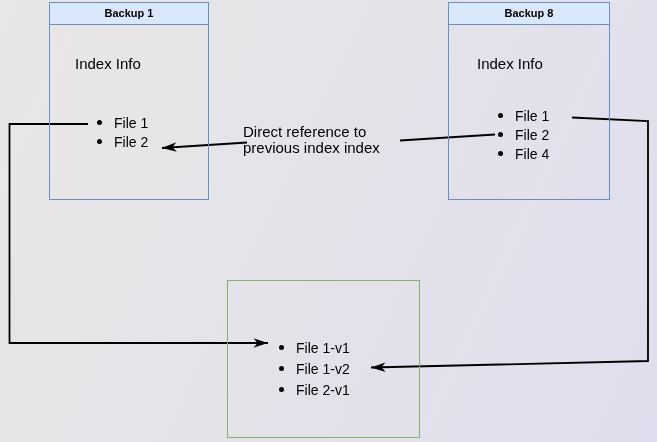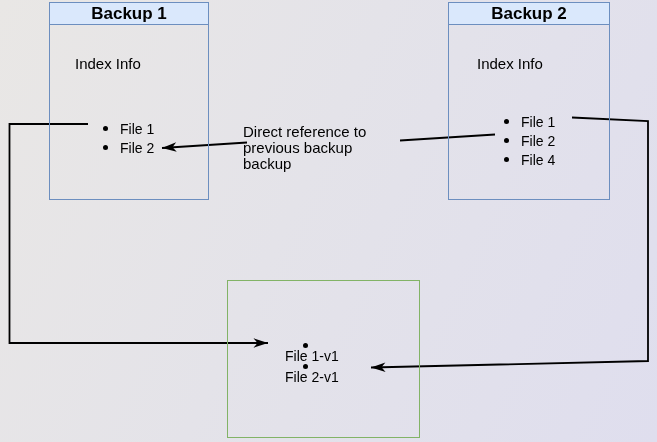--- a/index.html
+++ b/index.html
@@ -11,38 +11,38 @@
     color:#000;
     overflow:hidden;
   }
   .arrows{position:absolute;left:0;top:0;width:657px;height:442px;}
   .arrow{fill:none;stroke:#000;stroke-width:1.8px;}
   .box{position:absolute;box-sizing:border-box;border:1px solid;}
   .box.blue{border-color:#6c8ebf;}
   .box.green{border-color:#82b366;}
   .box-header{
     box-sizing:border-box;
-    text-align:center;font-weight:bold;font-size:17px;
+    text-align:center;font-weight:bold;font-size:11px;
     border-bottom:1px solid;
   }
   .blue .box-header{background:#dae8fc;border-color:#6c8ebf;height:22px;line-height:21px;}
   .green .box-header{background:#d5e8d4;border-color:#82b366;height:24px;line-height:23px;}
   #backup1{left:49px;top:2px;width:160px;height:198px;}
   #backup2{left:448px;top:2px;width:162px;height:198px;}
   #dedup{left:227px;top:280px;width:193px;height:158px;}
   .index-info{position:absolute;font-size:15px;line-height:22px;}
   #backup1 .index-info{left:25px;top:50px;}
   #backup2 .index-info{left:28px;top:50px;}
-  ul.files{position:absolute;list-style:none;margin:6px;padding:0;}
+  ul.files{position:absolute;list-style:none;margin:0;padding:0;}
   ul.files li{display:flex;align-items:center;font-size:14px;height:19px;}
   .dot{flex:0 0 auto;width:5px;height:5px;border-radius:50%;background:#000;margin-right:12px;}
   #backup1 ul.files{left:47px;top:110px;}
   #backup2 ul.files{left:49px;top:103px;}
   #dedup ul.files{left:51px;top:56px;}
-  #dedup ul.files li{height:21px;flex-direction:column;}
+  #dedup ul.files li{height:21px;}
   .ref-label{
     position:absolute;left:243px;top:124px;width:160px;
     text-align:left;font-size:15px;line-height:16px;
   }
 </style>
 </head>
 <body>
 
 <div class="canvas">
 
@@ -67,21 +67,21 @@
         <span>File 1</span>
       </li>
       <li>
         <span class="dot"></span>
         <span>File 2</span>
       </li>
     </ul>
   </div>
 
   <div class="box blue" id="backup2">
-    <div class="box-header">Backup 2</div>
+    <div class="box-header">Backup 8</div>
     <div class="index-info">Index Info</div>
     <ul class="files">
       <li>
         <span class="dot"></span>
         <span>File 1</span>
       </li>
       <li>
         <span class="dot"></span>
         <span>File 2</span>
       </li>
@@ -93,23 +93,27 @@
   </div>
 
   <div class="box green" id="dedup">
     <ul class="files">
       <li>
         <span class="dot"></span>
         <span>File 1-v1</span>
       </li>
       <li>
         <span class="dot"></span>
+        <span>File 1-v2</span>
+      </li>
+      <li>
+        <span class="dot"></span>
         <span>File 2-v1</span>
       </li>
     </ul>
   </div>
 
   <div class="ref-label">
     <div>Direct reference to</div>
-    <div>previous backup backup</div>
+    <div>previous index index</div>
   </div>
 
 </div>
 
 </body></html>

